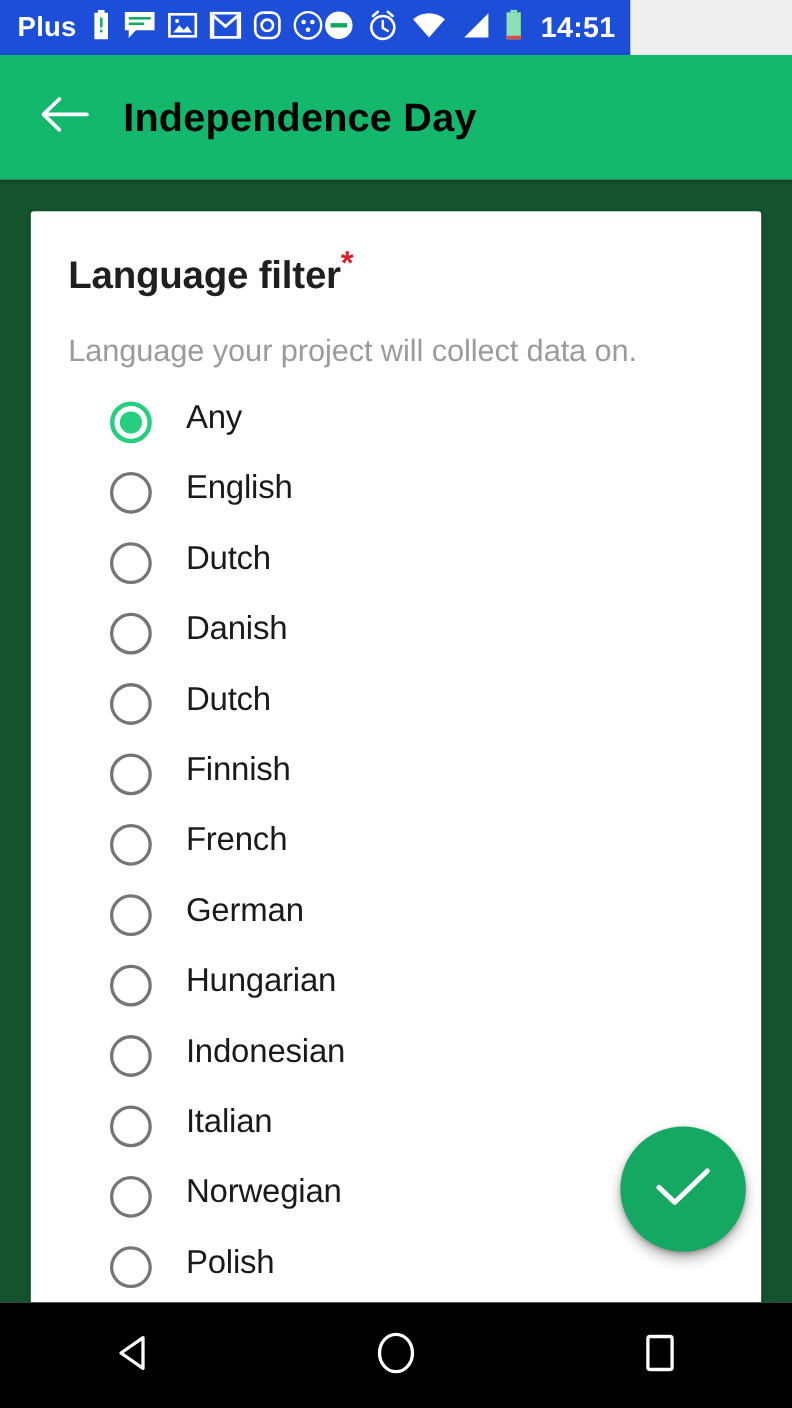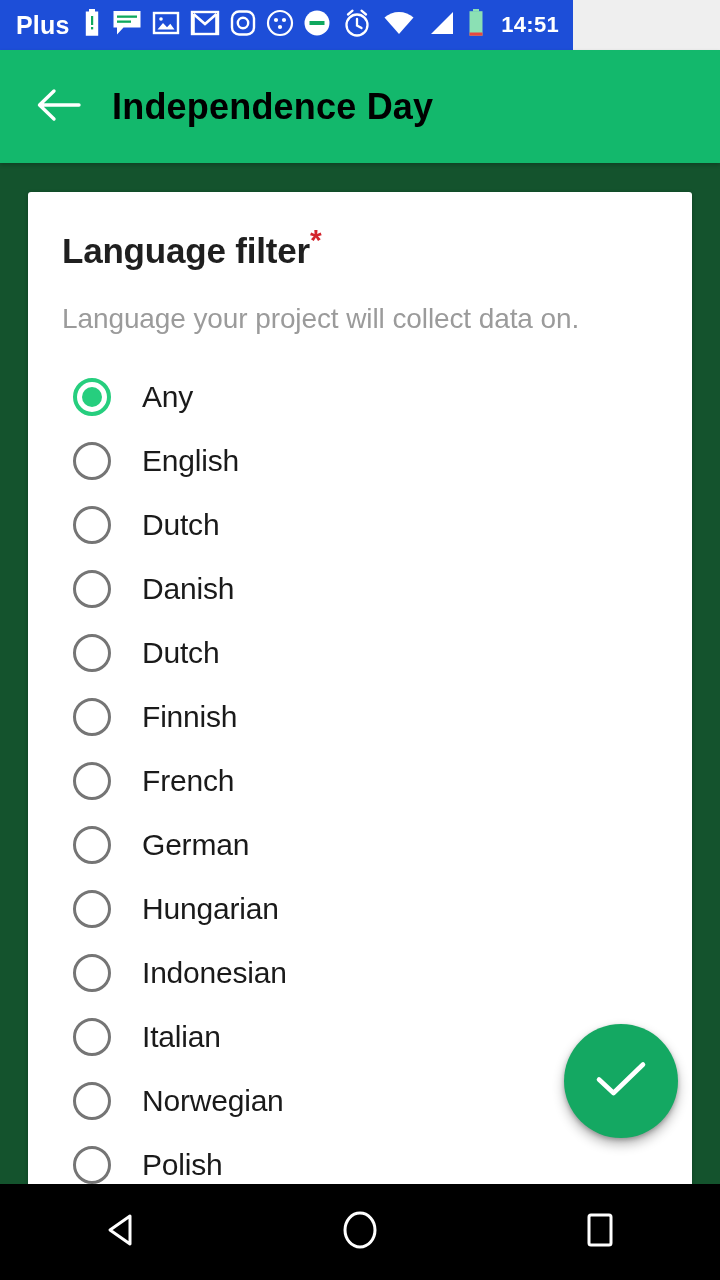--- a/index.html
+++ b/index.html
@@ -31,21 +31,21 @@
   #carrier-label {
     font-size:25px; font-weight:600; letter-spacing:.2px;
     line-height:1; margin-right:2px;
   }
   #status-right {
     margin-left:auto;
     display:flex; align-items:center; gap:12px;
   }
   .sicon { display:block; }
   #clock {
-    font-size:22px; font-weight:600; letter-spacing:.3px;
+    font-size:26px; font-weight:600; letter-spacing:.3px;
     line-height:1; margin-left:4px;
   }
 
   
   #app-bar {
     position:absolute; top:50px; left:0;
     width:720px; height:113px;
     background:#13B86C;
     display:flex; align-items:center;
     box-shadow:0 2px 4px rgba(0,0,0,.22);
@@ -107,22 +107,21 @@
 
   
   #radio-list {
     margin-top:32px;
     display:flex;
     flex-direction:column;
   }
   .radio-row {
     height:64px;
     display:flex;
-    align-items:center;
-    padding-left:45px;
+    padding-left:72px;
     cursor:pointer;
   }
   .radio-mark {
     width:38px; height:38px;
     border-radius:50%;
     border:3px solid #757575;
     background:#FFFFFF;
     flex:0 0 auto;
     position:relative;
   }

